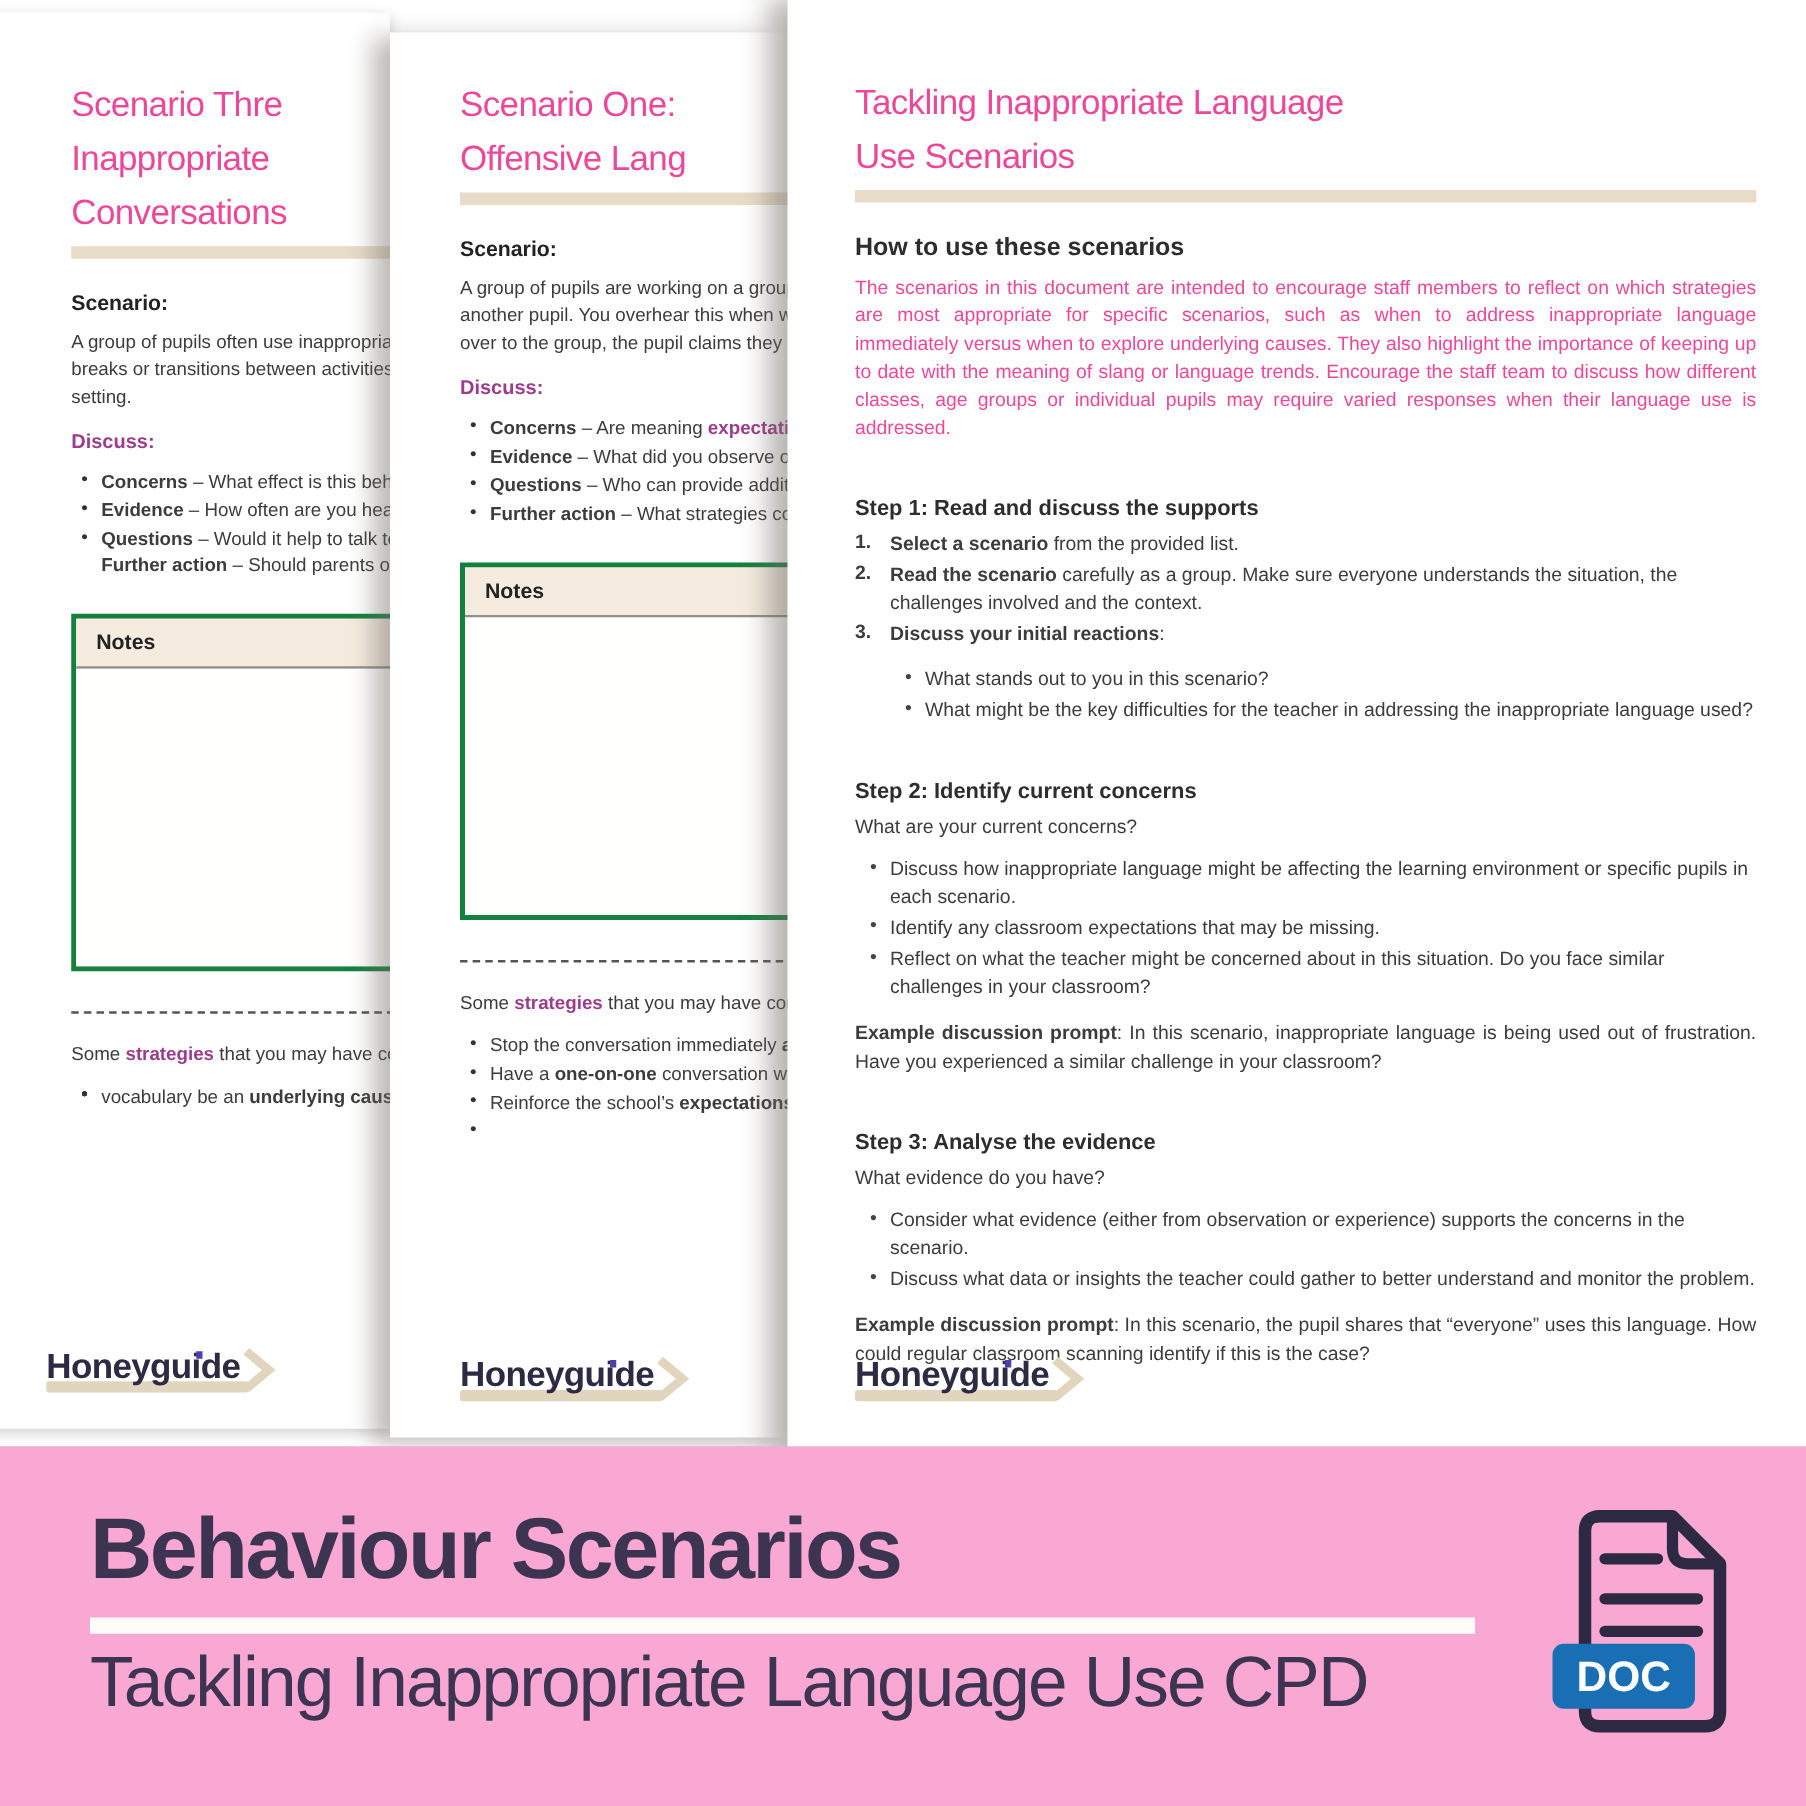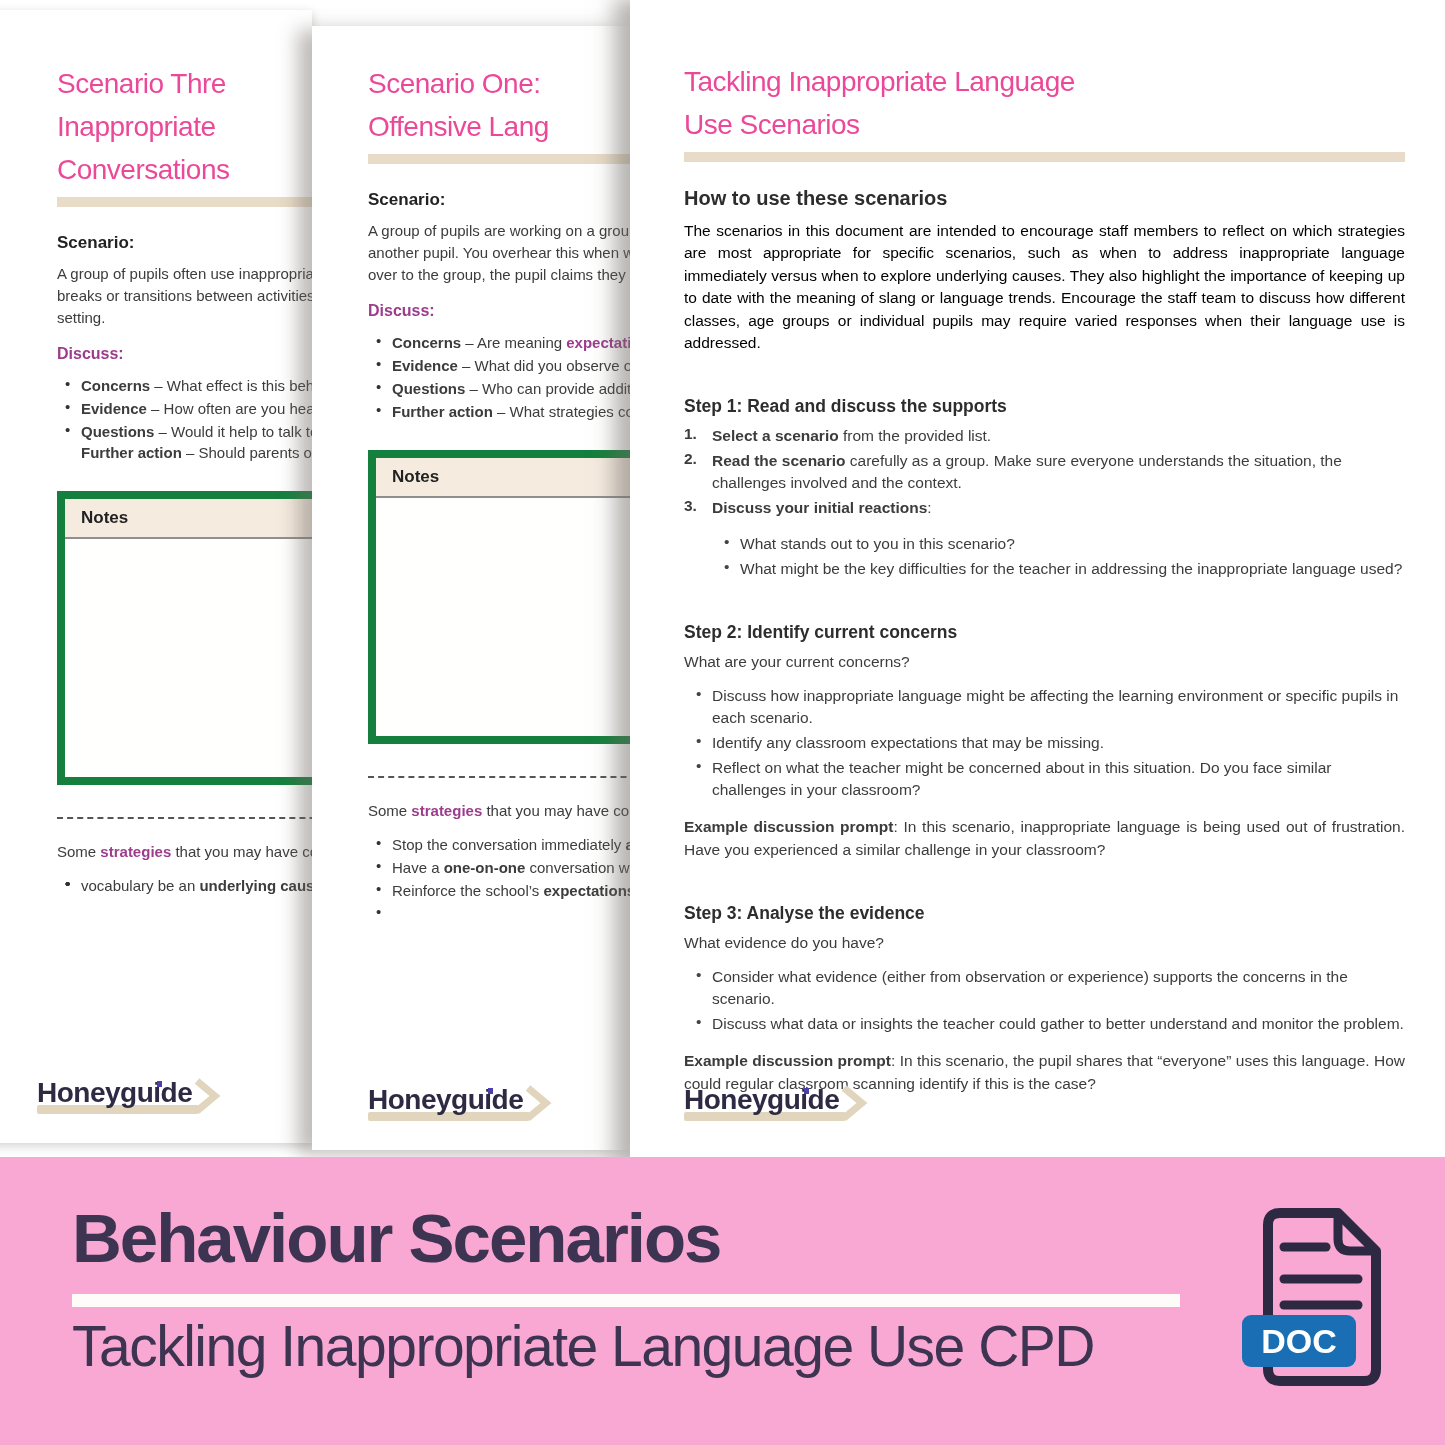--- a/index.html
+++ b/index.html
@@ -22,31 +22,31 @@
   .body-lines { margin-top:10px; font-size:15px; color:#3c3c3c; }
   .body-lines .tline { line-height:22px; white-space:nowrap; }
   .discuss-label { font-weight:bold; font-size:16px; margin-top:16px; }
 
   .blist { margin-top:12px; font-size:15px; color:#3c3c3c; }
   .blist .bli { position:relative; padding-left:24px; margin-bottom:2px; }
   .blist .bli::before { content:"•"; position:absolute; left:8px; top:0; color:#333; }
   .blist .tline { line-height:21px; }
   .clip .blist .tline { white-space:nowrap; }
 
-  .notes-box { border:8px solid #15803d; width:400px; margin-top:28px; }
+  .notes-box { border:4px solid #15803d; width:400px; margin-top:28px; }
   .notes-head { background:#f5ebdf; border-bottom:2px solid #8f8f8f; font-weight:bold; font-size:17px; color:#222; padding:9px 0 9px 16px; }
   .notes-body { height:238px; background:#fffffe; }
 
   .dashes { border-top:2px dashed #555; width:400px; margin-top:32px; }
   .intro-lines { margin-top:22px; font-size:15px; }
   .intro-lines .tline { line-height:22px; white-space:nowrap; color:#3c3c3c; }
 
   
   .how-heading { font-size:20px; font-weight:bold; color:#2d2d2d; margin-top:25px; }
-  .para { margin-top:10px; font-size:15.5px; line-height:22.4px; color:#000000; text-align:justify; }
+  .para { margin-top:10px; font-size:15.5px; line-height:22.4px; color:#ec4899; text-align:justify; }
   .step-heading { font-size:17.5px; font-weight:bold; color:#2d2d2d; margin-top:42px; }
   .question { font-size:15.5px; color:#3c3c3c; margin-top:10px; }
   .rlist { margin-top:14px; font-size:15.5px; color:#3c3c3c; }
   .rlist .bli { position:relative; padding-left:28px; margin-bottom:3px; }
   .rlist .bli::before { content:"•"; position:absolute; left:12px; color:#444; }
   .rlist .tline { line-height:22px; }
   .numlist { margin-top:8px; font-size:15.5px; color:#3c3c3c; }
   .numlist .bli { position:relative; padding-left:28px; margin-bottom:3px; }
   .numlist .bli::before { display:none; }
   .numlist .nmark { position:absolute; left:0; font-weight:bold; }

